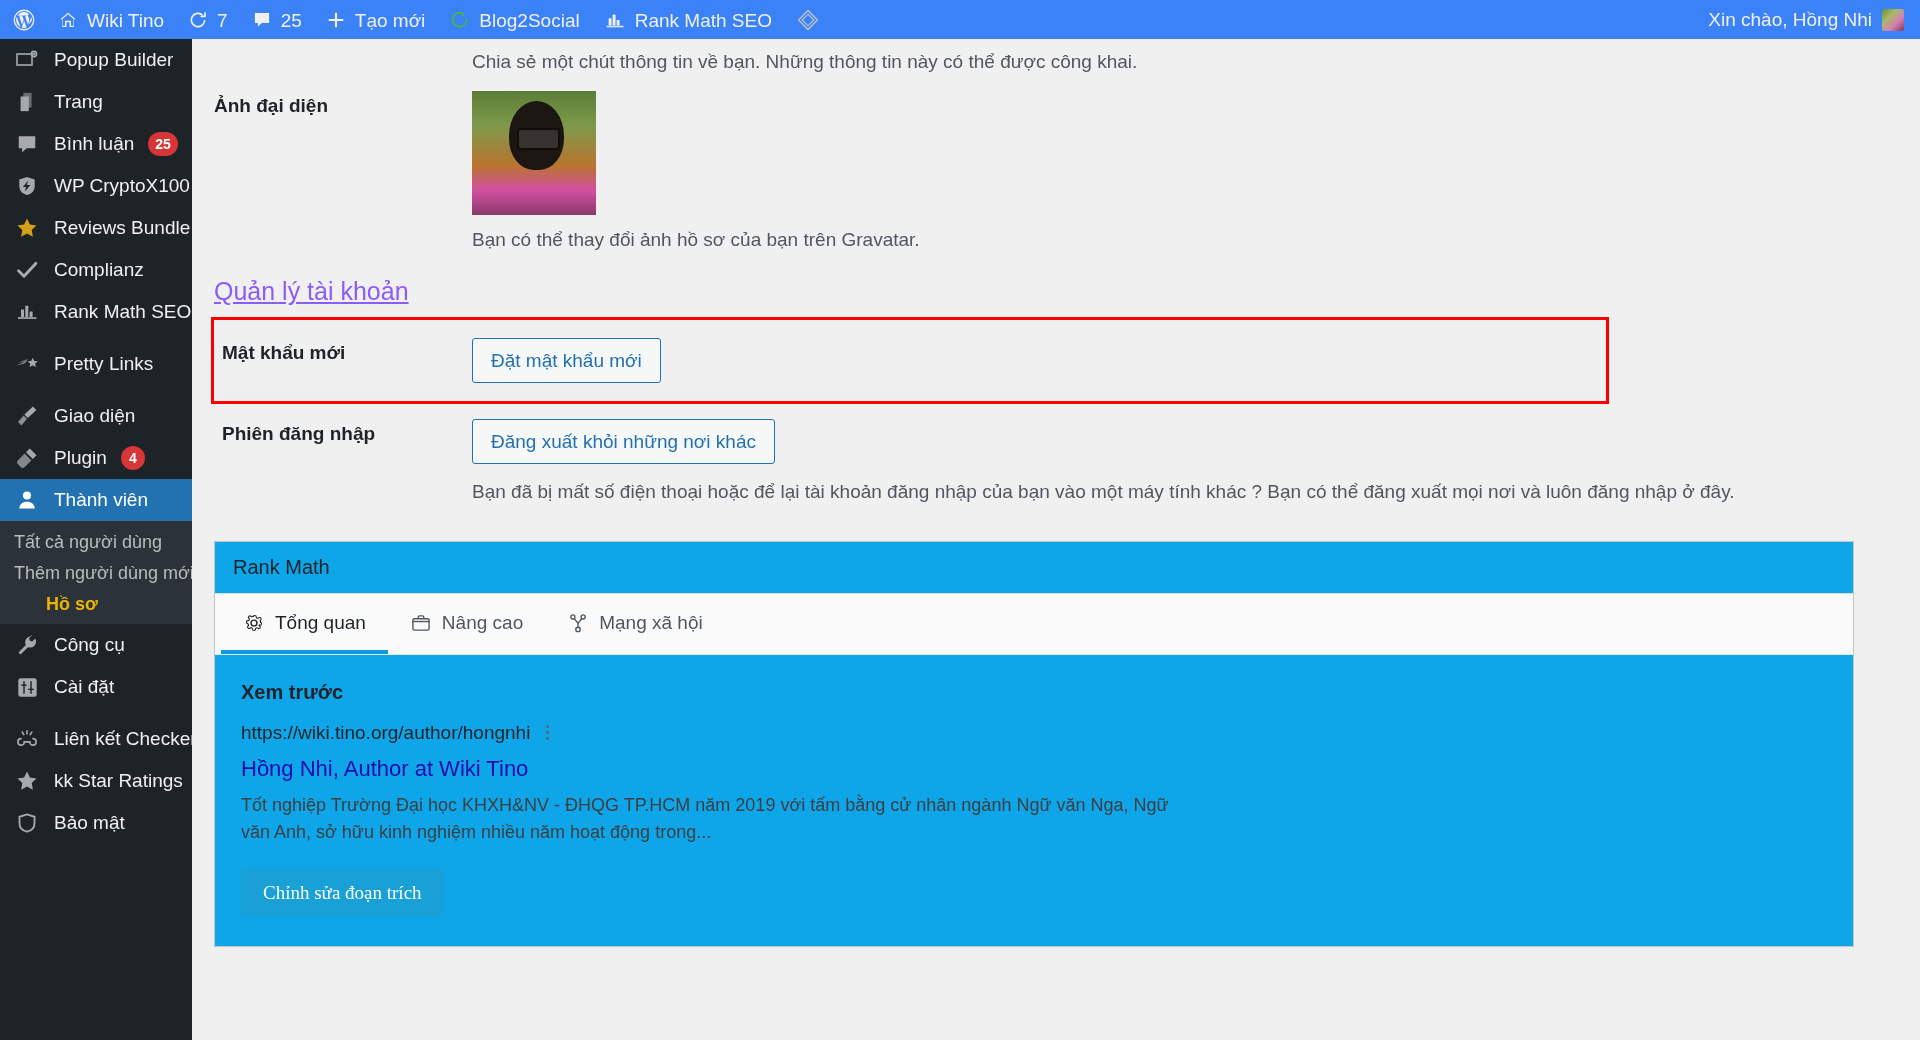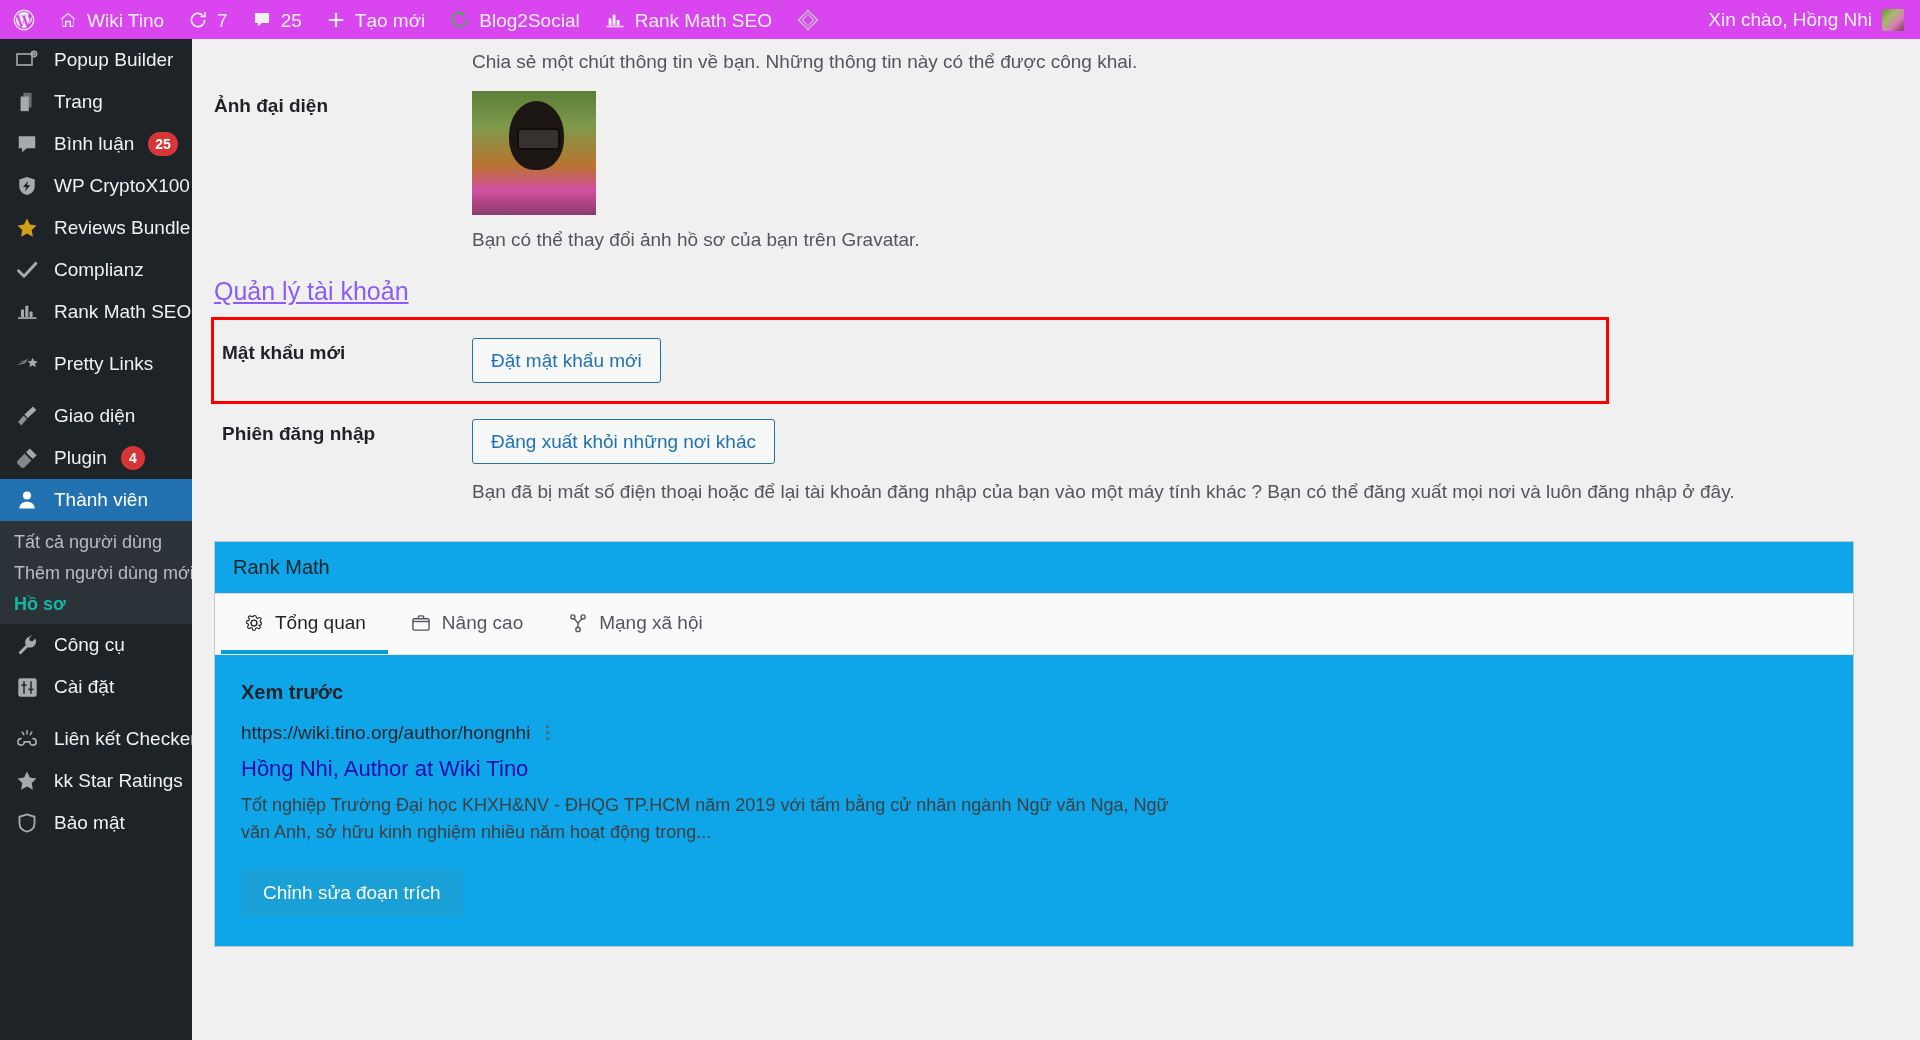--- a/index.html
+++ b/index.html
@@ -7,21 +7,21 @@
     width: 1920px; height: 1040px;
     overflow: hidden;
     background: #f0f0f1;
     font-family: "Liberation Sans", sans-serif;
   }
 
   
   #adminbar {
     position: absolute; top: 0; left: 0;
     width: 1920px; height: 39px;
-    background: #d946ef;
+    background: #3b82f6;
     display: flex; align-items: center;
     color: #f0f0f1;
     font-size: 19px;
     z-index: 50;
   }
   .ab-group { display: flex; align-items: center; }
   .ab-item {
     display: flex; align-items: center; gap: 9px;
     height: 39px; padding: 0 12px;
     color: #f0f0f1; white-space: nowrap;
@@ -73,21 +73,21 @@
     display: inline-flex; align-items: center; justify-content: center;
     min-width: 24px; height: 24px; padding: 0 7px;
     border-radius: 12px; background: #d63638; color: #fff;
     font-size: 14px; font-weight: 600;
   }
   .submenu { background: #2c3338; padding: 6px 0 4px 0; }
   .submenu .sub-item {
     display: block; padding: 5px 12px 5px 14px;
     color: #b9bcc0; font-size: 18px; white-space: nowrap;
   }
-  .submenu .sub-item.current { color: #14b8a6; font-weight: bold; }
+  .submenu .sub-item.current { color: #eab308; font-weight: bold; margin-left: 32px; }
   .menu-gap { height: 10px; }
 
   
   #wpcontent {
     position: absolute; top: 39px; left: 192px;
     width: 1724px; height: 1001px;
     background: #f0f0f1;
     overflow: hidden;
   }
   .content-inner { padding: 0 22px 0 22px; }
@@ -203,21 +203,21 @@
   }
   .snippet-desc {
     font-size: 18px; color: #3c4043; line-height: 1.55;
     max-width: 935px; padding-top: 10px;
   }
   .btn-primary {
     display: inline-block; margin-top: 22px;
     background: #18a0d7; color: #fff;
     border: none; border-radius: 4px;
     font-size: 19px; padding: 14px 22px; line-height: 1;
-    font-family: Liberation Sans, sans-serif; cursor: pointer;
+    font-family: Liberation Serif, serif; cursor: pointer;
   }
 </style>
 </head>
 <body>
 
 <div id="adminbar">
   <div class="ab-group">
 
     <div class="ab-item ab-logo">
       <span class="ab-icon">

